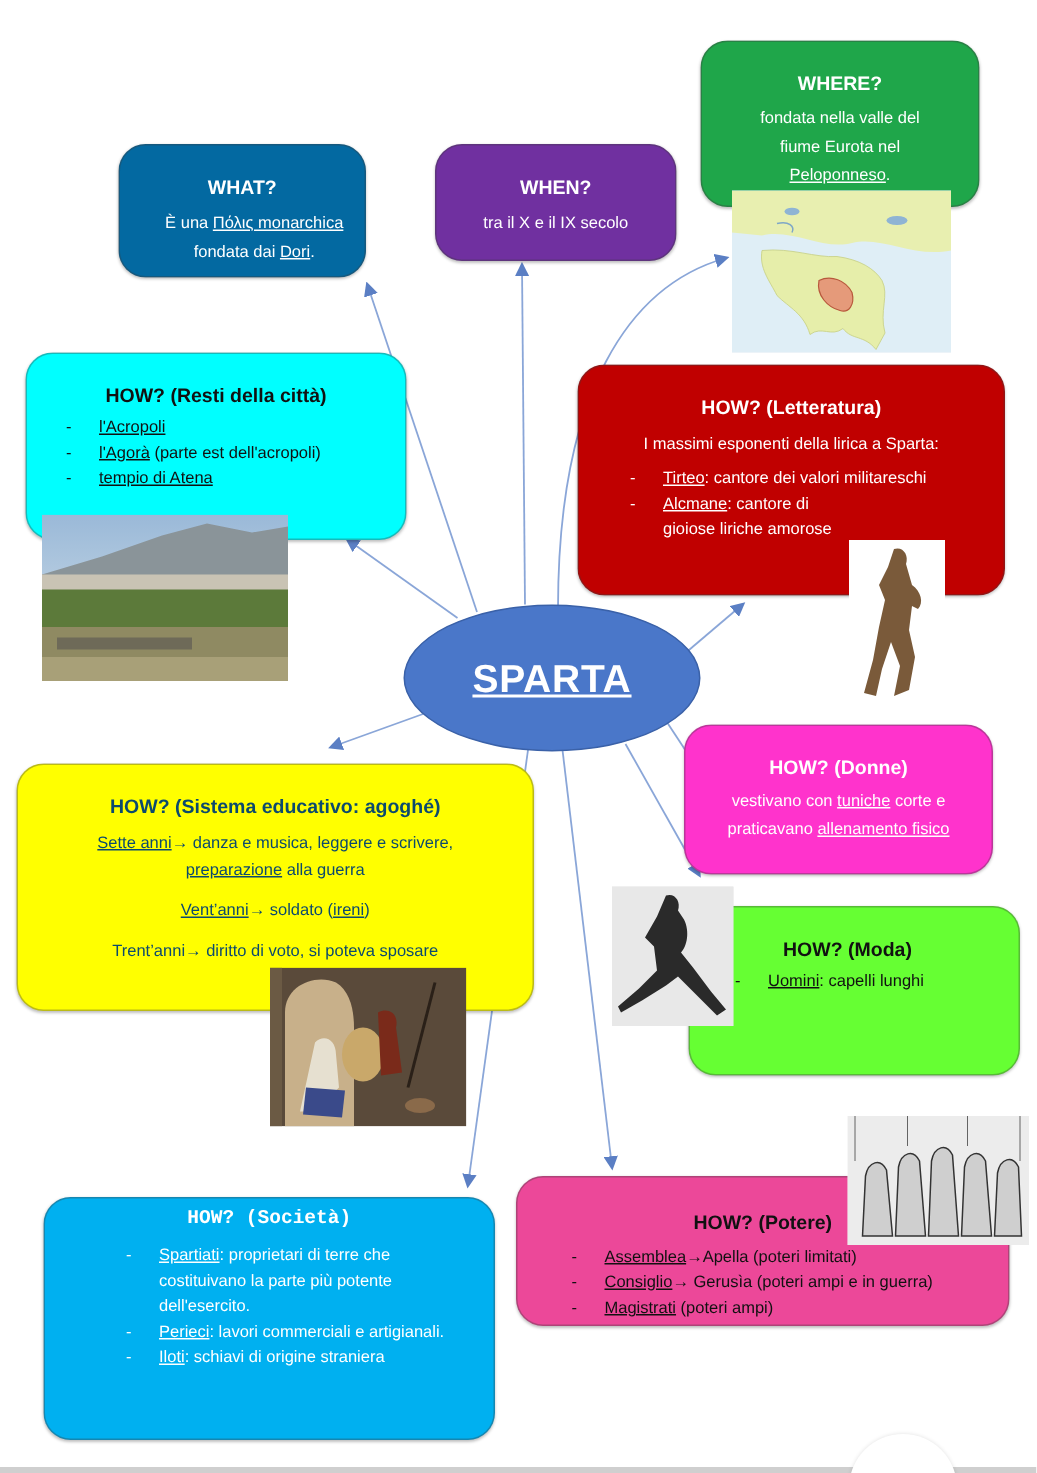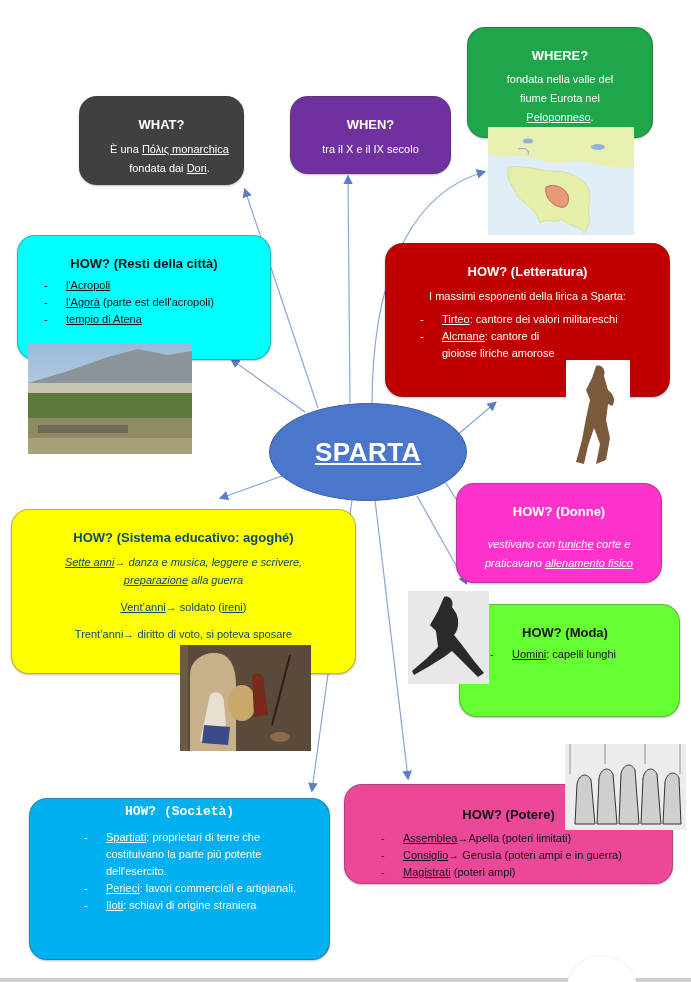--- a/index.html
+++ b/index.html
@@ -41,21 +41,21 @@
       <line x1="305" y1="412" x2="232" y2="360"></line>
       <line x1="455" y1="437" x2="495" y2="403"></line>
       <line x1="282" y1="476" x2="221" y2="498"></line>
       <line x1="445" y1="482" x2="470" y2="520"></line>
       <line x1="417" y1="496" x2="466" y2="583"></line>
       <line x1="352" y1="500" x2="312" y2="790"></line>
       <line x1="375" y1="500" x2="408" y2="778"></line>
     </g>
   </svg>
 
-  <div class="box" style="left:79px; top:96px; width:165px; height:89px; background:#404040; color:#fff;">
+  <div class="box" style="left:79px; top:96px; width:165px; height:89px; background:#0369a1; color:#fff;">
     <div class="title">WHAT?</div>
     <div class="body" style="line-height:19px;margin-left:16px;">
       <span>È una </span><span class="u">Πόλις monarchica</span><br>
       <span>fondata dai </span><span class="u">Dori</span><span>.</span>
     </div>
   </div>
 
   <div class="box" style="left:290px; top:96px; width:161px; height:78px; background:#7030a0; color:#fff;">
     <div class="title">WHEN?</div>
     <div class="body">tra il X e il IX secolo</div>
@@ -120,21 +120,21 @@
       <path d="M30,6 C36,4 40,10 38,16 L42,30 C48,34 50,42 46,46 L42,44 L40,60 L44,78 L40,100 L30,104 L34,84 L28,68 L22,86 L18,104 L10,102 L16,80 L20,58 L24,40 L20,30 L26,18 z" fill="#7a5a3a"></path>
     </svg>
   </div>
 
   <div class="center">
     <span>SPARTA</span>
   </div>
 
   <div class="box" style="left:11px; top:509px; width:345px; height:165px; background:#ffff00; color:#0c4a6e;">
     <div class="title">HOW? (Sistema educativo: agoghé)</div>
-    <div class="body" style="margin-top:8px; line-height:18px; padding:0 24px;font-style:italic;">
+    <div class="body" style="margin-top:8px; line-height:18px; padding:0 24px;">
       <span class="u">Sette anni</span><span>→ danza e musica, leggere e scrivere, </span><span class="u">preparazione</span><span> alla guerra</span>
     </div>
     <div class="body" style="margin-top:9px;">
       <span class="u">Vent’anni</span><span>→ soldato (</span><span class="u">ireni</span><span>)</span>
     </div>
     <div class="body" style="margin-top:9px; padding:0 32px;">Trent’anni→ diritto di voto, si poteva sposare</div>
   </div>
   <div class="img" style="left:180px; top:645px; width:131px; height:106px;">
     <svg width="131" height="106" viewBox="0 0 131 106">
       <rect width="131" height="106" fill="#5a4a3a"></rect>
@@ -144,21 +144,21 @@
       <path d="M30,50 C36,44 44,48 44,58 L46,80 L30,96 L20,96 z" fill="#e6e0d0"></path>
       <path d="M24,80 L50,82 L48,100 L22,98 z" fill="#3a4a8a"></path>
       <path d="M72,30 C80,26 86,32 84,40 L88,70 L74,72 z" fill="#7a2a1a"></path>
       <line x1="110" y1="10" x2="92" y2="80" stroke="#2a2018" stroke-width="2"></line>
       <ellipse cx="100" cy="92" rx="10" ry="5" fill="#8a6a4a"></ellipse>
     </svg>
   </div>
 
   <div class="box" style="left:456px; top:483px; width:206px; height:100px; background:#ff33cc; color:#fff;">
     <div class="title">HOW? (Donne)</div>
-    <div class="body" style="line-height:19px; margin-top:16px;font-style:italic;">
+    <div class="body" style="line-height:19px; margin-top:6px;">
       <span>vestivano con </span><span class="u">tuniche</span><span> corte e praticavano </span><span class="u">allenamento fisico</span>
     </div>
   </div>
 
   <div class="box" style="left:459px; top:604px; width:221px; height:113px; background:#66ff33; color:#111; text-align:left;">
     <div class="title" style="padding-left:62px;">HOW? (Moda)</div>
     <ul class="dash" style="padding-left:30px;">
       <li><span class="u">Uomini</span><span>: capelli lunghi</span></li>
     </ul>
   </div>

